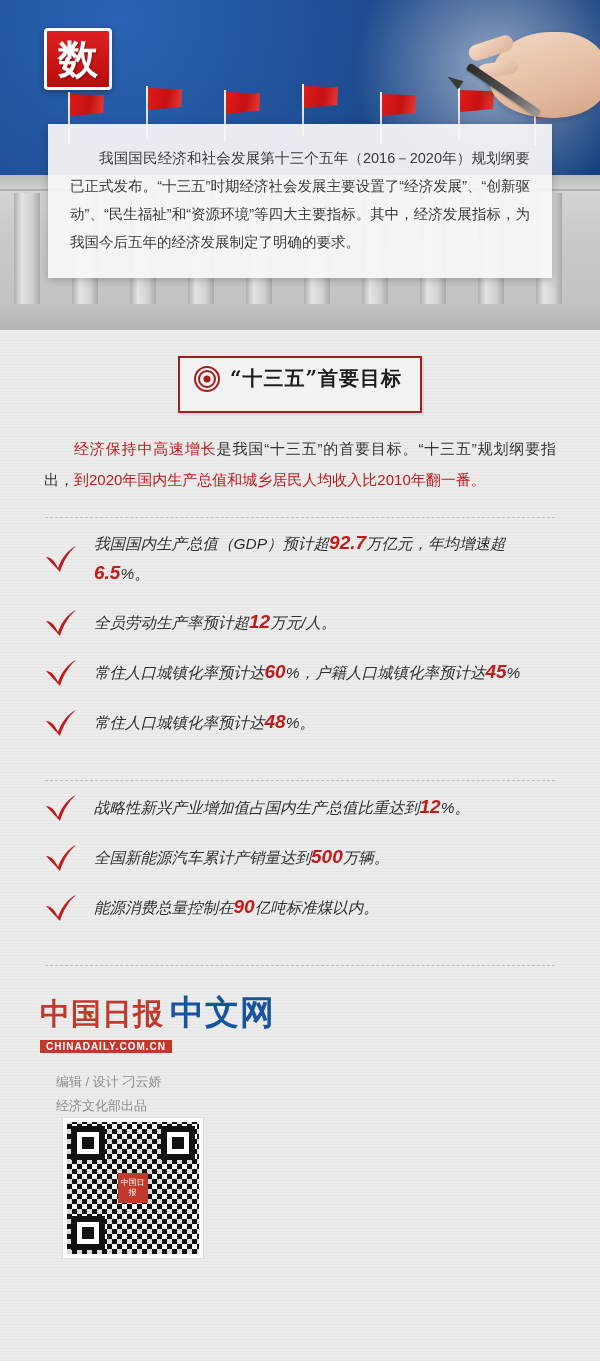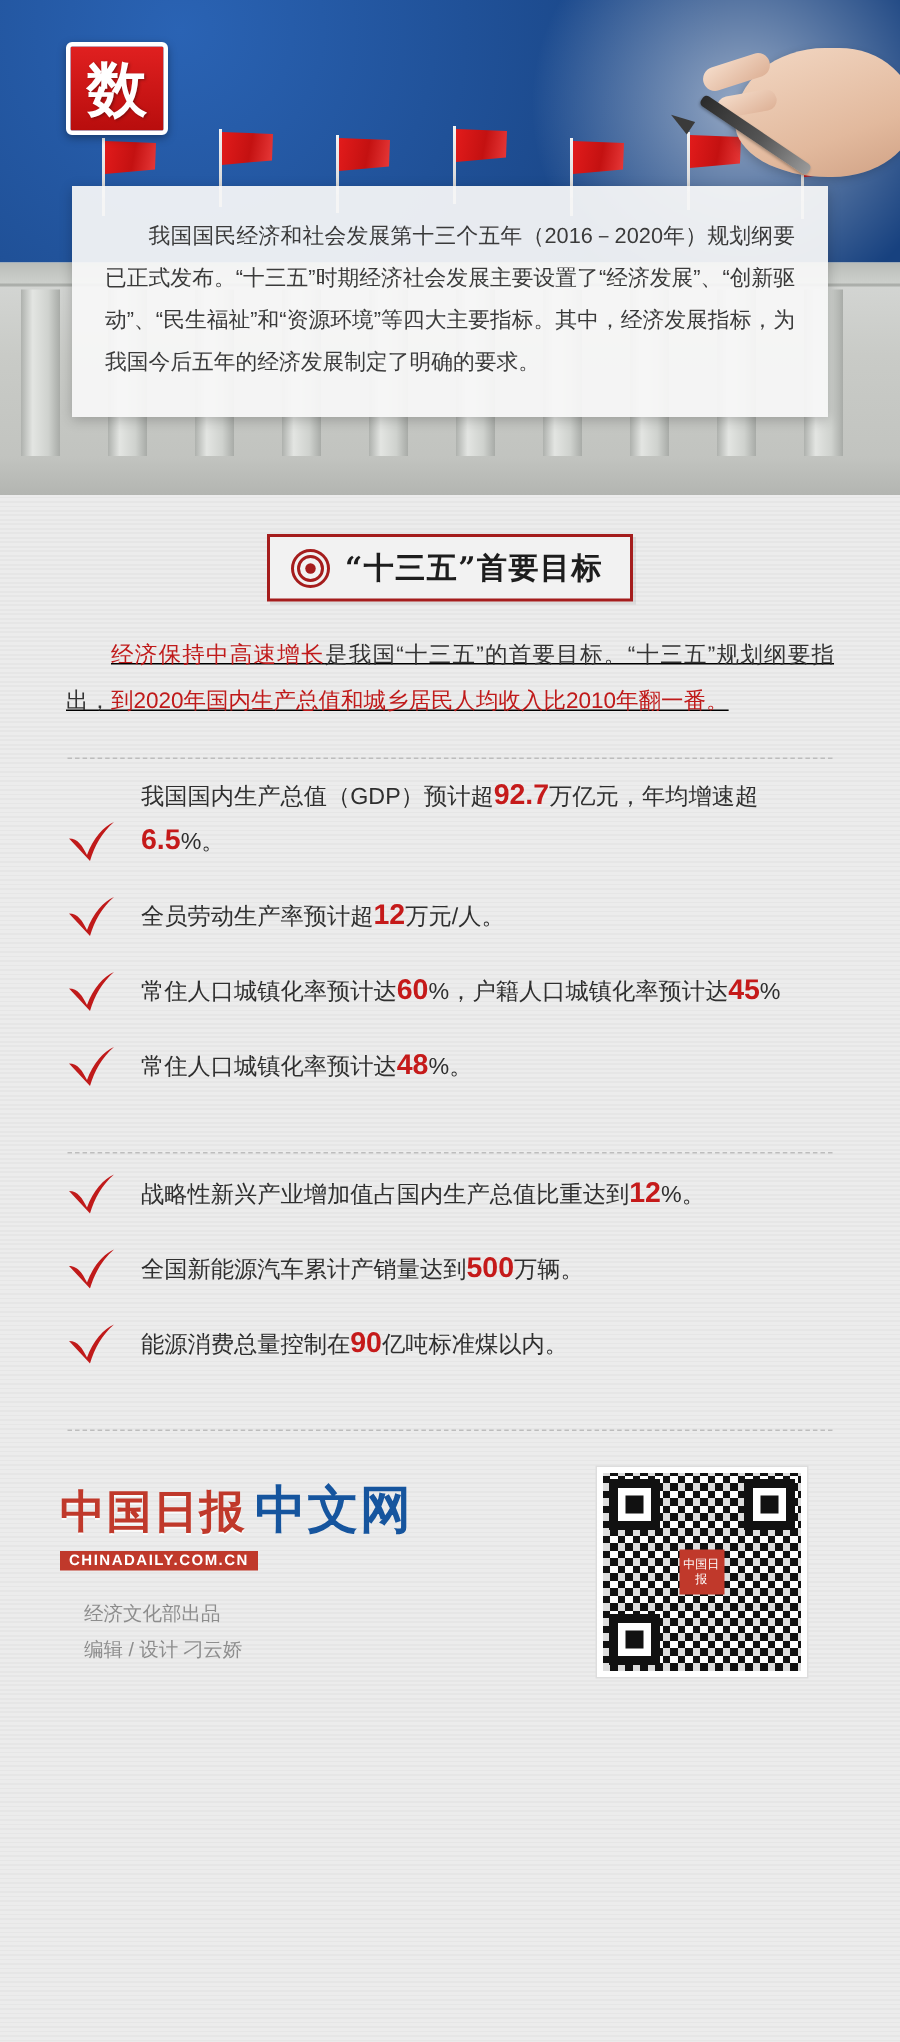--- a/index.html
+++ b/index.html
@@ -140,54 +140,55 @@
   
   .section { position: relative; width: 600px; }
   .heading {
     display: flex; justify-content: center; align-items: center;
     margin: 26px 0 6px 0;
   }
   .heading-box {
     display: inline-flex; align-items: center; gap: 10px;
     border: 2px solid #a51d1d;
     background: #f2f2f2;
-    padding: 7px 18px 7px 14px;
+    padding: 7px 18px 19px 14px;
     box-shadow: 2px 2px 0 rgba(0,0,0,0.07);
   }
   .target-icon { width: 26px; height: 26px; flex: 0 0 26px; }
   .heading-box .htext {
     font-size: 20px; font-weight: bold; color: #1d1d1d; letter-spacing: 1px;
     font-family: "DejaVu Serif", "Liberation Serif", serif;
   }
 
-  .para-block { padding: 14px 44px 4px 44px; text-decoration: underline; }
+  .para-block { padding: 14px 44px 4px 44px; }
   .para-block p {
     font-size: 15px; line-height: 31px; color: #333; text-align: justify; text-indent: 2em;
   }
   .hl { color: #c01a1a; }
 
   .bullet-list { padding: 10px 40px 6px 44px; }
   .bullet {
-    display: flex; align-items: flex-end; gap: 16px;
+    display: flex; align-items: center; gap: 16px;
     margin-bottom: 18px;
+    font-style: italic;
   }
   .check { flex: 0 0 34px; width: 34px; height: 30px; margin-top: 2px; }
   .bullet .btext {
     font-size: 15.5px; line-height: 29px; color: #2f2f2f;
   }
   .num { color: #c51a1a; font-size: 19px; font-weight: bold; }
 
   .divider {
     width: 510px; height: 0; margin: 18px auto 0 auto;
     border-top: 1px dashed #bdbdbd;
   }
 
   
   .footer { position: relative; width: 600px; padding: 24px 0 18px 0; }
-  .footer-inner { display: flex; justify-content: space-between; align-items: center; padding: 0 40px; }
+  .footer-inner { display: flex; justify-content: space-between; align-items: flex-start; padding: 0 40px; flex-direction: column; }
   .logo-col { width: 300px; }
   .logo-cn {
     display: flex; align-items: baseline; gap: 6px;
   }
   .logo-red {
     color: #c0392b; font-size: 30px; font-weight: bold; letter-spacing: 1px;
     font-family: "DejaVu Serif", "Liberation Serif", serif;
     text-shadow: 0 1px 0 rgba(255,255,255,0.8);
   }
   .logo-blue {
@@ -405,22 +406,22 @@
 
   <div class="footer">
     <div class="footer-inner">
       <div class="logo-col">
         <div class="logo-cn">
           <span class="logo-red">中国日报</span>
           <span class="logo-blue">中文网</span>
         </div>
         <div class="logo-url">CHINADAILY.COM.CN</div>
         <div class="credits">
+          <div>编辑 / 设计  刁云娇</div>
           <div>经济文化部出品</div>
-          <div>编辑 / 设计  刁云娇</div>
         </div>
       </div>
       <div class="qr-col">
         <div class="qr">
           <div class="eye tl"></div>
           <div class="eye tr"></div>
           <div class="eye bl"></div>
           <div class="qcenter">中国日报</div>
         </div>
       </div>

